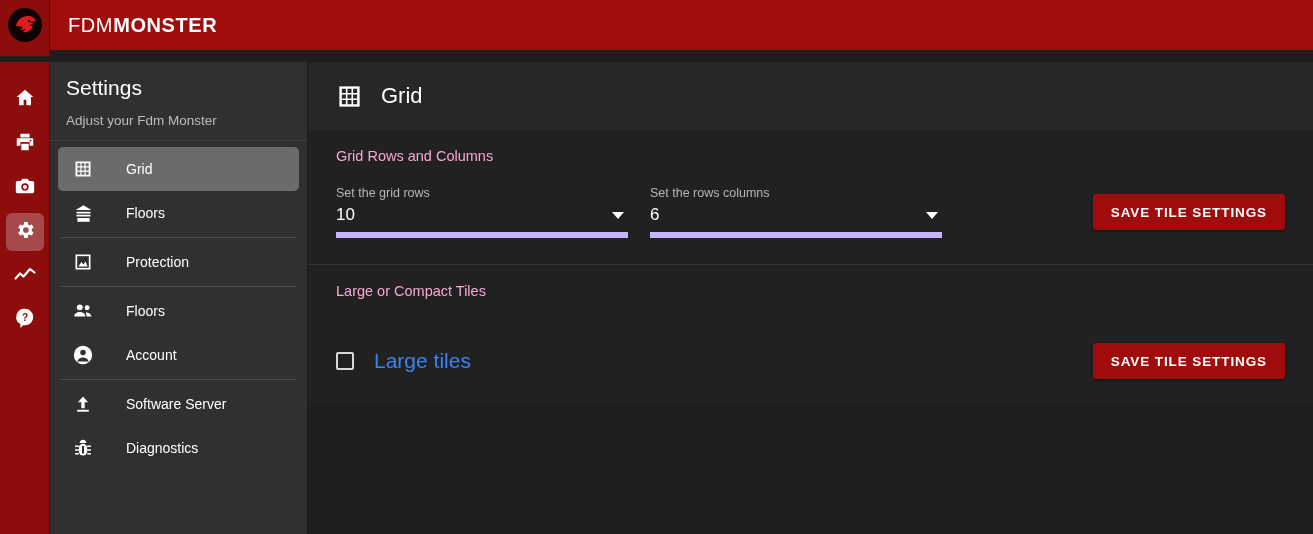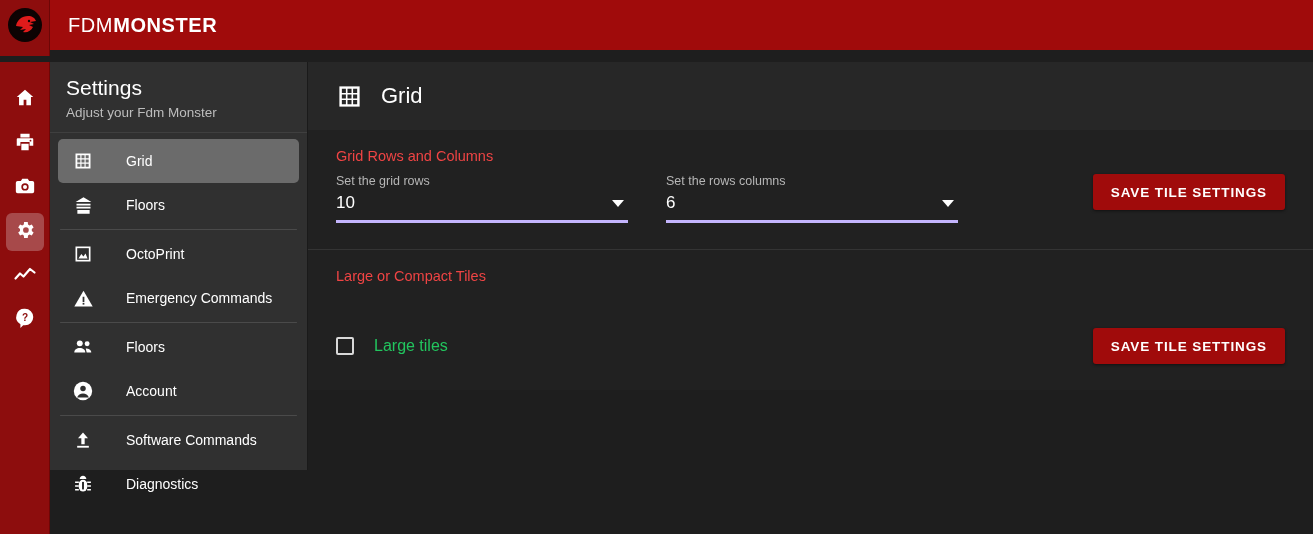--- a/index.html
+++ b/index.html
@@ -49,27 +49,27 @@
   }
   .rail-item .btn {
     width: 38px; height: 38px; border-radius: 6px;
     display: flex; align-items: center; justify-content: center;
   }
   .rail-item.active .btn { background: #a7494a; }
   .rail-item svg { fill: #ffffff; }
 
   
   .sidebar {
-    position: absolute; left: 50px; top: 62px; width: 258px; height: 408px;
+    position: absolute; left: 50px; top: 62px; width: 258px; height: 472px;
     background: #303030;
     border-right: 1px solid #1a1a1a;
   }
   .sidebar-head { padding: 14px 16px 12px 16px; }
   .sidebar-title { font-size: 21px; color: #ffffff; font-weight: 400; line-height: 1.1; }
-  .sidebar-sub { font-size: 13.5px; color: #bdbdbd; margin-top: 6px; }
+  .sidebar-sub { font-size: 13.5px; color: #bdbdbd; margin-top: 14px; }
   .sidebar-sep { height: 1px; background: #3f3f3f; }
   .nav { padding: 6px 8px 0 8px; }
   .nav-item {
     height: 44px; display: flex; align-items: center;
     border-radius: 5px; padding-left: 10px;
   }
   .nav-item.active { background: #6b6b6b; }
   .nav-ico {
     width: 30px; display: flex; align-items: center; justify-content: center;
     margin-right: 28px;
@@ -81,30 +81,30 @@
   
   .content { position: absolute; left: 308px; top: 62px; width: 1005px; height: 472px; background: #1e1e1e; }
   .content-head {
     height: 68px; background: #272727;
     display: flex; align-items: center; padding-left: 28px;
   }
   .content-head .ch-ico { margin-right: 18px; display: flex; }
   .content-head .ch-title { font-size: 22px; color: #ffffff; font-weight: 400; }
 
   .section { background: #212121; padding: 18px 28px 26px 16px; }
-  .section-label { font-size: 14.5px; color: #ef4444; padding-left: 12px; }
+  .section-label { font-size: 14.5px; color: #f9a8d4; padding-left: 12px; }
   .section-divider { height: 1px; background: #343434; }
 
-  .row { display: flex; align-items: flex-start; margin-top: 10px; padding-left: 12px; gap: 16px; }
+  .row { display: flex; align-items: center; margin-top: 22px; padding-left: 12px; }
 
   .field { width: 292px; margin-right: 22px; }
   .field-label { font-size: 12.5px; color: #b6b6b6; margin-bottom: 5px; }
   .field-control {
     display: flex; align-items: center; justify-content: space-between;
-    border-bottom: 3px solid #c4b5fd; padding-bottom: 7px;
+    border-bottom: 6px solid #c4b5fd; padding-bottom: 7px;
   }
   .field-value { font-size: 17px; color: #ffffff; }
   .caret {
     width: 0; height: 0;
     border-left: 6px solid transparent; border-right: 6px solid transparent;
     border-top: 7px solid #ffffff; margin-right: 4px;
   }
 
   .btn-save {
     background: #a00b0b; color: #ffffff;
@@ -115,21 +115,21 @@
     box-shadow: 0 1px 3px rgba(0,0,0,.5);
     cursor: pointer;
   }
   .spacer { flex: 1; }
 
   .check-row { display: flex; align-items: center; margin-top: 44px; padding-left: 12px; }
   .checkbox {
     width: 18px; height: 18px; border: 2px solid #d8d8d8; border-radius: 2px;
     background: transparent;
   }
-  .check-label { font-size: 16px; color: #22c55e; margin-left: 20px; }
+  .check-label { font-size: 21px; color: #3b82f6; margin-left: 20px; }
 </style>
 </head>
 <body>
 
 <div class="appbar">
   <div class="logo-cell">
     <div class="logo-circle">
       <svg width="30" height="30" viewBox="0 0 30 30" aria-hidden="true">
         <circle cx="15" cy="15" r="15" fill="#0d0303"></circle>
         <path d="M6 16 C7 10 12 6 18 6 C22 6 25 8 26 11 L20 12 L24 14 L19 15 L23 17 C21 21 17 23 13 22 L16 19 L10 20 L13 17 Z" fill="#e01b1b"></path>
@@ -243,33 +243,23 @@
     <div class="nav-divider"></div>
 
     <div class="nav-item">
       <span class="nav-ico">
         <svg width="20" height="20" viewBox="0 0 24 24">
             <path d="M3 3h18v18H3z" fill="#ffffff"></path>
             <path d="M5 5h14v14H5z" fill="#303030"></path>
             <path d="M6.5 17.5 L10 12 L12.5 15 L15 11.5 L17.5 17.5 Z" fill="#ffffff"></path>
           </svg>
       </span>
-      <span class="nav-label">OctoPrint</span>
-    </div>
-
-    <div class="nav-item">
-      <span class="nav-ico">
-        <svg width="21" height="21" viewBox="0 0 24 24">
-            <path d="M12 3 L22.5 21 H1.5 Z" fill="#ffffff"></path>
-            <rect x="11" y="10" width="2" height="6" fill="#303030"></rect>
-            <rect x="11" y="17" width="2" height="2" fill="#303030"></rect>
-          </svg>
-      </span>
-      <span class="nav-label">Emergency Commands</span>
-    </div>
+      <span class="nav-label">Protection</span>
+    </div>
+
 
     <div class="nav-divider"></div>
 
     <div class="nav-item">
       <span class="nav-ico">
         <svg width="22" height="22" viewBox="0 0 24 24">
             <circle cx="8.5" cy="8" r="3.2"></circle>
             <circle cx="16.5" cy="8.5" r="2.7"></circle>
             <path d="M2.5 18c0-3 2.7-4.8 6-4.8s6 1.8 6 4.8z"></path>
             <path d="M15 13.6c3 0 6 1.4 6 4.4h-5z"></path>
@@ -292,21 +282,21 @@
     <div class="nav-divider"></div>
 
 
     <div class="nav-item">
       <span class="nav-ico">
         <svg width="20" height="20" viewBox="0 0 24 24">
             <path d="M12 3 L18 10 h-4 v7 h-4 v-7 H6 Z"></path>
             <rect x="5" y="19" width="14" height="2.2"></rect>
           </svg>
       </span>
-      <span class="nav-label">Software Commands</span>
+      <span class="nav-label">Software Server</span>
     </div>
 
     <div class="nav-item">
       <span class="nav-ico">
         <svg width="20" height="20" viewBox="0 0 24 24">
             <path d="M8 6c0-2.2 1.8-4 4-4s4 1.8 4 4z"></path>
             <rect x="7" y="7" width="10" height="14" rx="5"></rect>
             <rect x="2.5" y="9" width="4.5" height="1.8"></rect>
             <rect x="17" y="9" width="4.5" height="1.8"></rect>
             <rect x="2.5" y="13.5" width="4.5" height="1.8"></rect>

